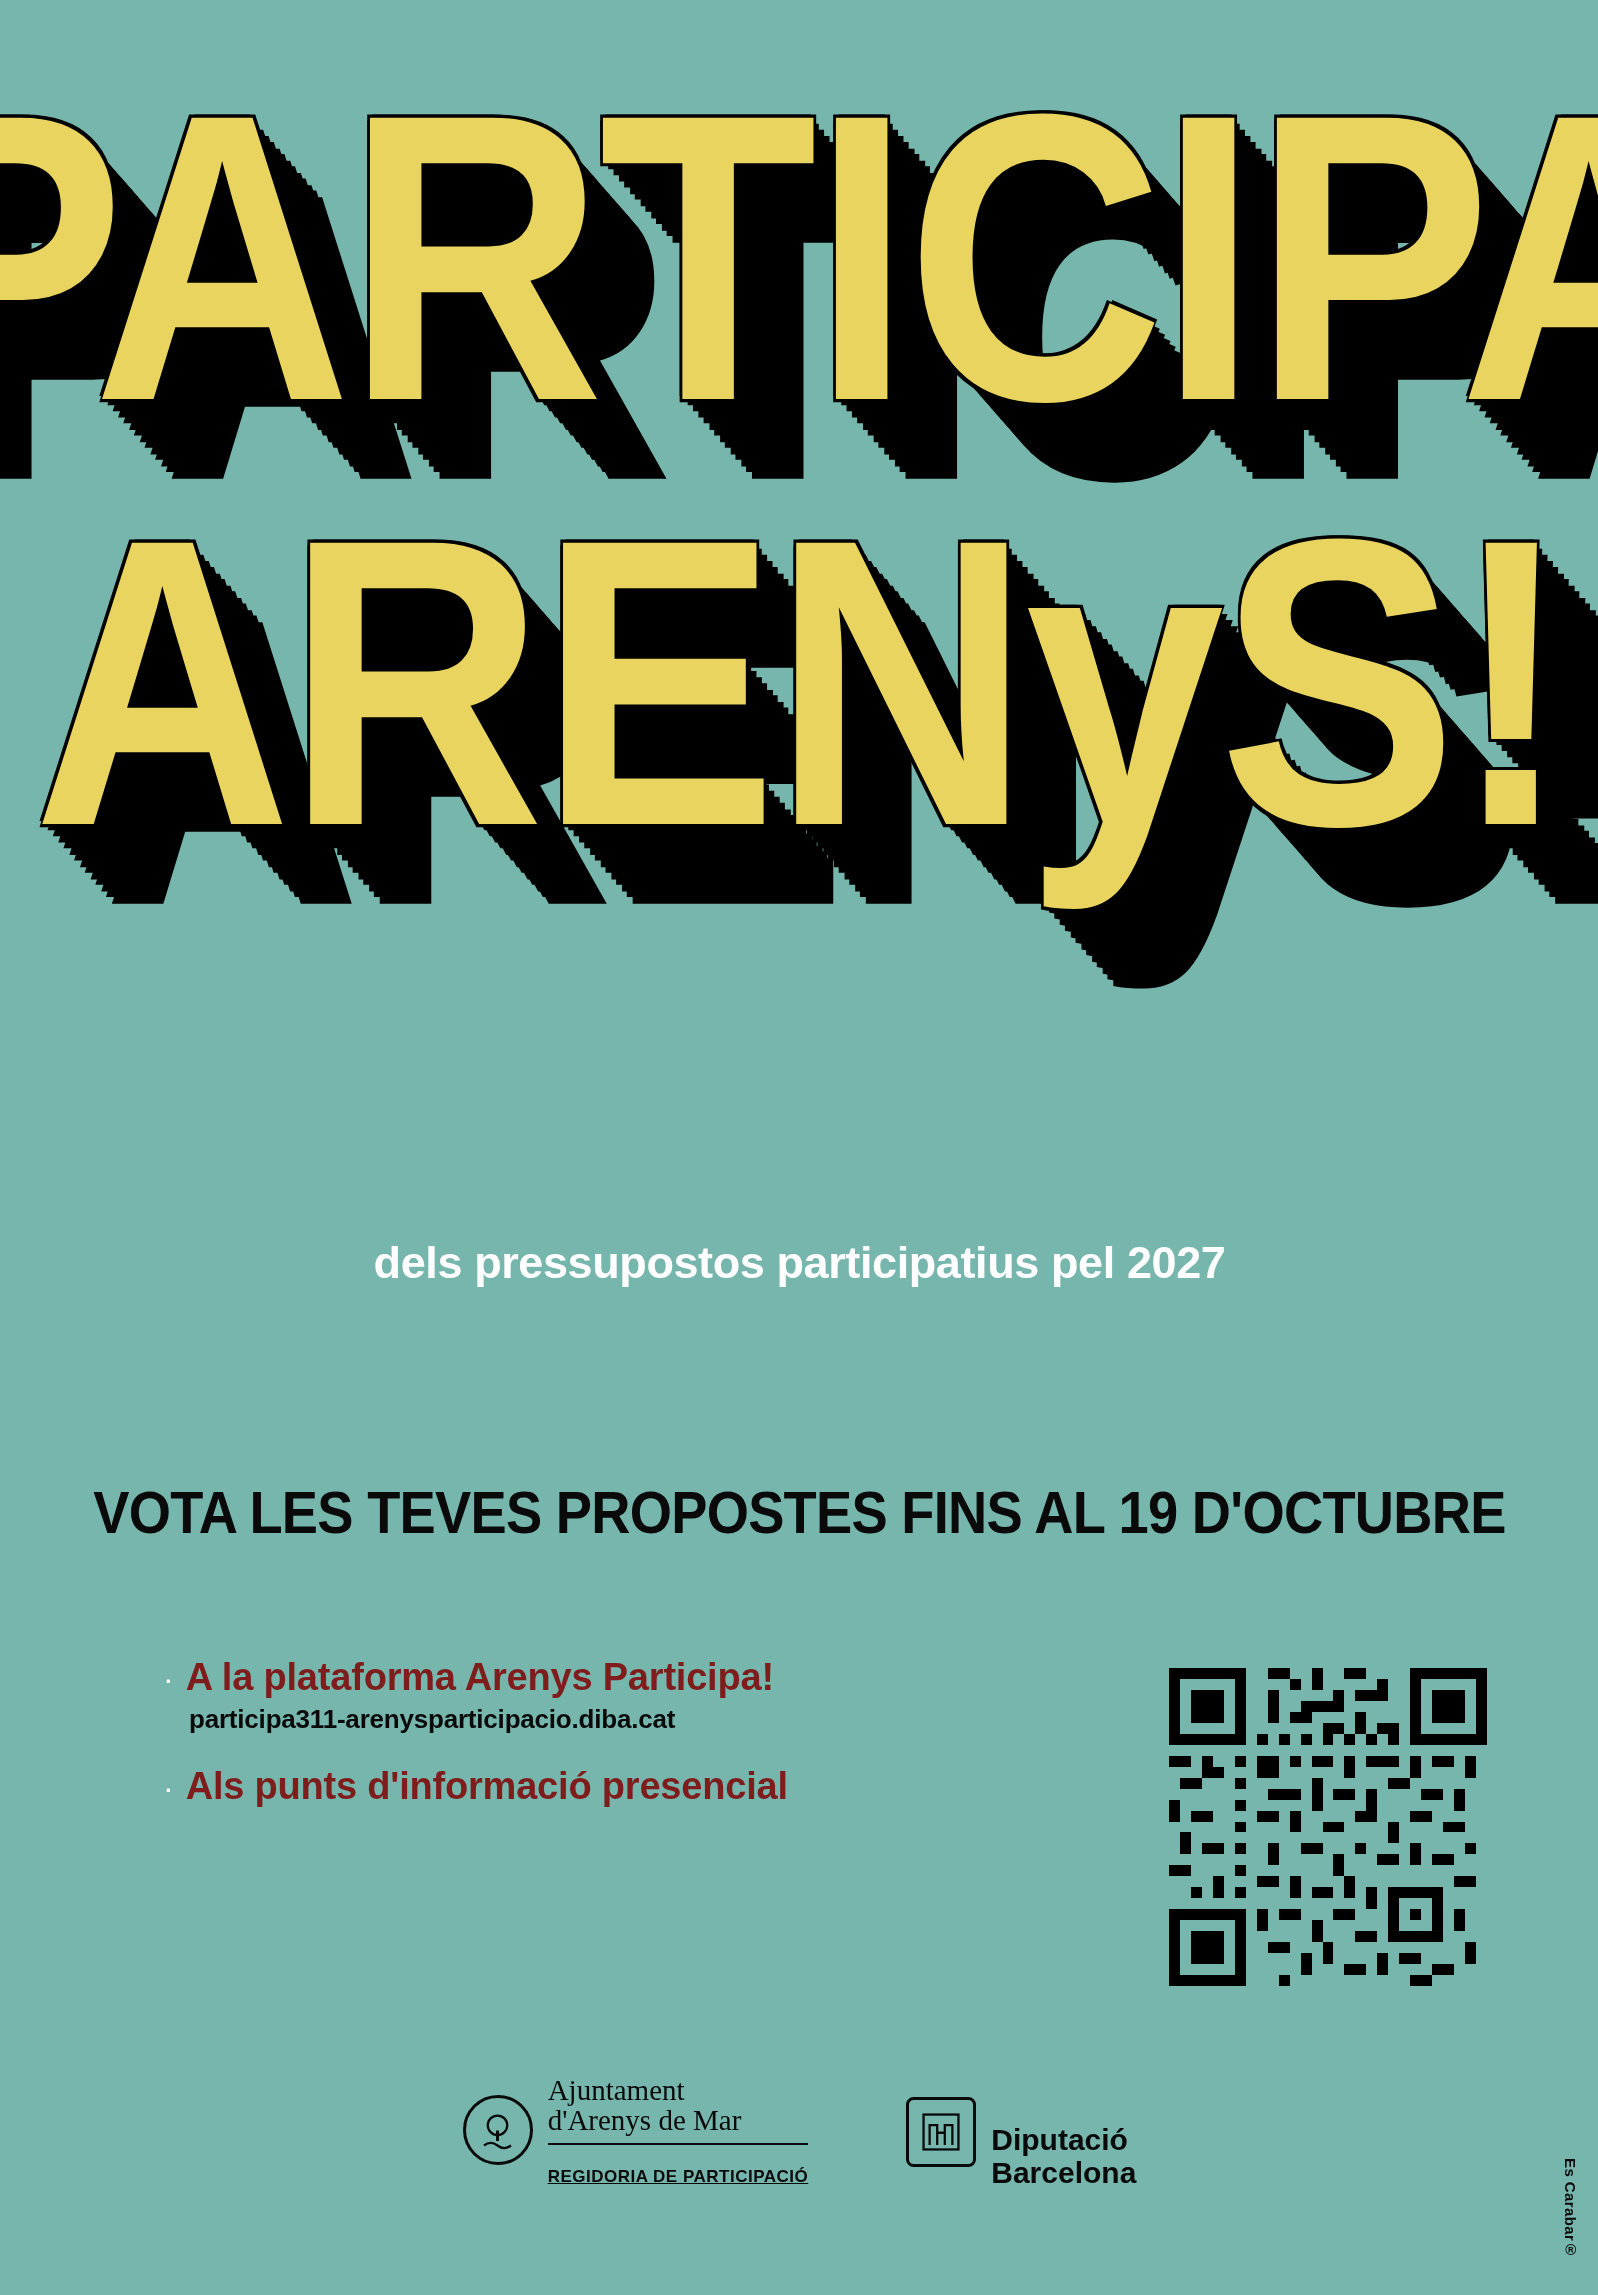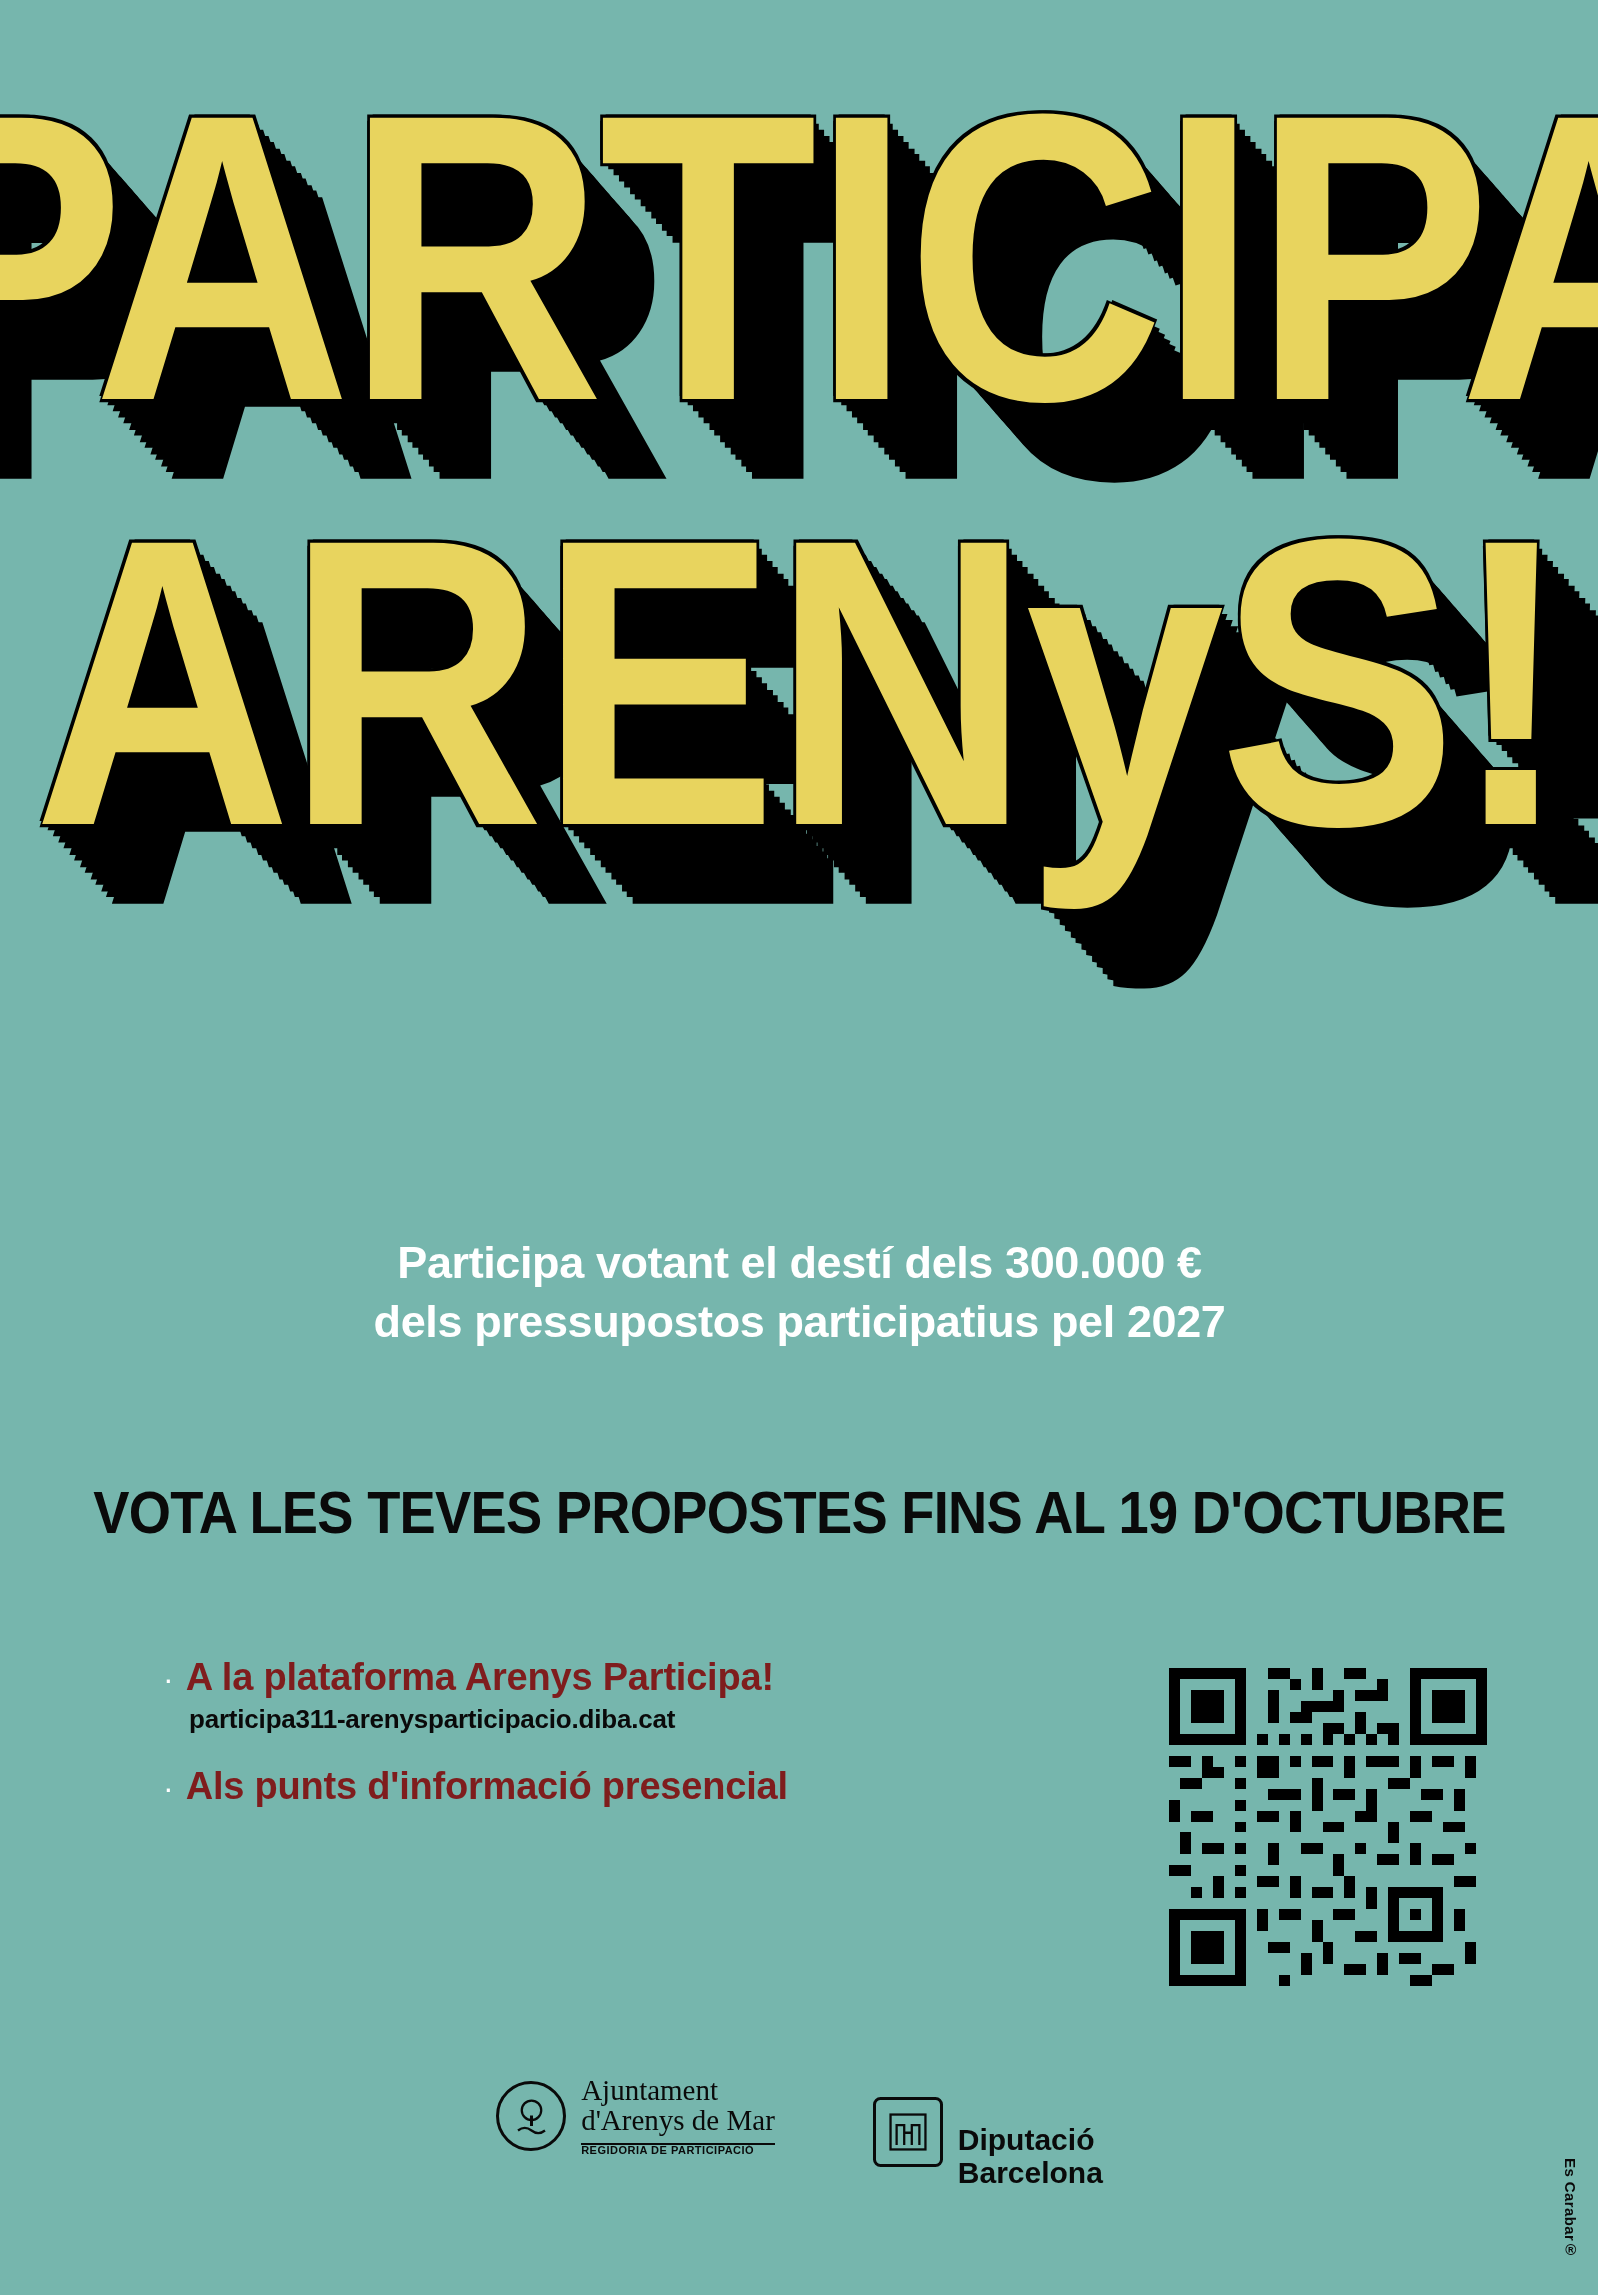--- a/index.html
+++ b/index.html
@@ -201,26 +201,27 @@
   .logo-mark.circle { border-radius: 50%; }
 
   .logo-text-serif {
     font-family: "Liberation Serif", serif;
     line-height: 1.05;
   }
   .logo-l1 { font-size: 29px; }
   .logo-l2 { font-size: 29px; }
   .logo-l3 {
     font-family: "Liberation Sans", sans-serif;
-    font-size: 11px;
+    font-size: 17px;
     font-weight: bold;
     letter-spacing: 0.5px;
     margin-top: 6.8px;
     border-top: 2.3px solid #0a0a0a;
-    padding-top: 0;
+    padding-top: 23px;
+    text-decoration: underline;
   }
 
   .logo-text-sans {
     font-family: "Liberation Sans", sans-serif;
     line-height: 1.1;
     font-size: 30px;
     font-weight: bold;
     margin-top: 48px;
   }
 
@@ -242,21 +243,20 @@
 <div class="poster">
 
   <div class="headline-block">
     <div class="headline headline-1">PARTICIPA</div>
     <div class="headline headline-2">
       <span>AREN</span><span class="lower">y</span><span>S!</span>
     </div>
   </div>
 
   <div class="subtitle">
-    <div>Participa votant el destí dels 300.000 €</div>
     <div>dels pressupostos participatius pel 2027</div>
   </div>
 
   <div class="banner">VOTA LES TEVES PROPOSTES FINS AL 19 D'OCTUBRE</div>
 
   <div class="info">
 
     <div class="bullet-row">
       <span class="bullet-dot">·</span>
       <span class="bullet-text">A la plataforma Arenys Participa!</span>

